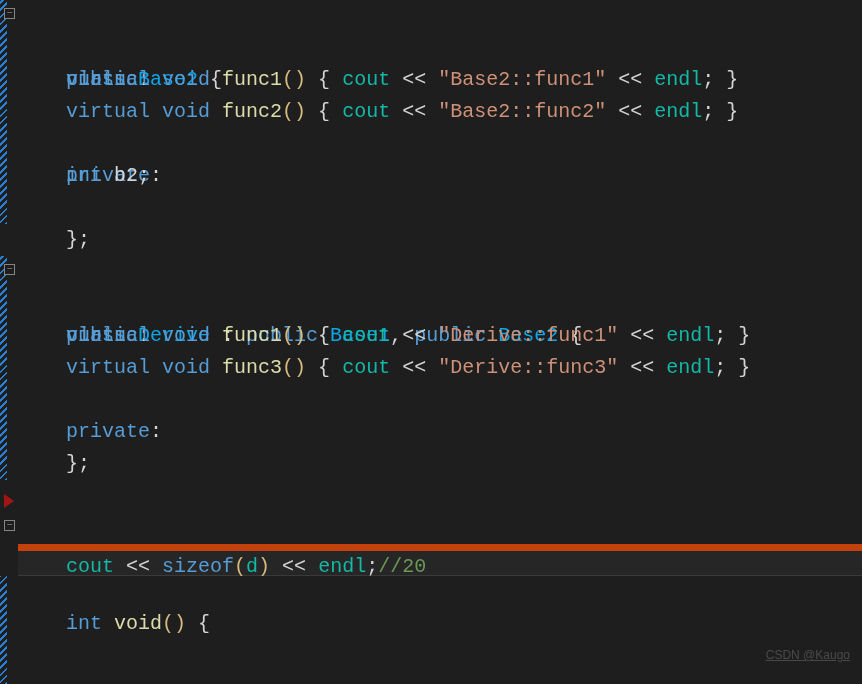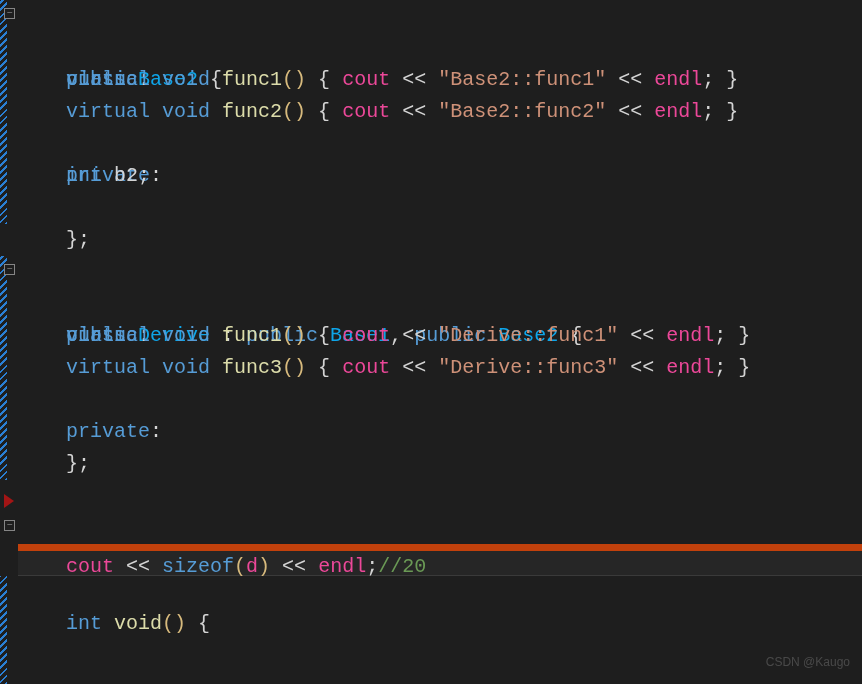--- a/index.html
+++ b/index.html
@@ -65,39 +65,40 @@
       width: 0;
       height: 0;
       border-left: 10px solid #a31515;
       border-top: 7px solid transparent;
       border-bottom: 7px solid transparent;
     }
     .kw-blue { color: #569cd6; }
     .class-name { color: #0ea5e9; }
     .func-name { color: #dcdcaa; text-align: right; }
     .string { color: #ce9178; }
-    .ident { color: #ec4899; }
+    .ident { color: #14b8a6; }
     .punct { color: #d4d4d4; }
     .paren-y { color: #d7ba7d; }
     .brace { color: #d4d4d4; }
     .operator { color: #d4d4d4; }
     .comment { color: #6a9955; }
     .var-name { color: #d4d4d4; }
     .current-line {
       background: rgba(255,255,255,0.04);
       border-top: 7px solid #c2410c;
       border-bottom: 1px solid #3a3a3a;
     }
     .watermark {
       position: absolute;
-      bottom: 6px;
+      bottom: 13px;
       right: 12px;
       font-size: 12px;
       color: rgba(200,200,200,0.25);
       font-family: sans-serif;
+      text-decoration: underline;
     }
   </style>
 </head>
 <body>
 
 <div class="editor">
   <div class="gutter">
     <div class="hatch" style="top:0;height:224px"></div>
     <div class="hatch" style="top:256px;height:224px"></div>
     <div class="hatch" style="top:576px;height:108px"></div>

